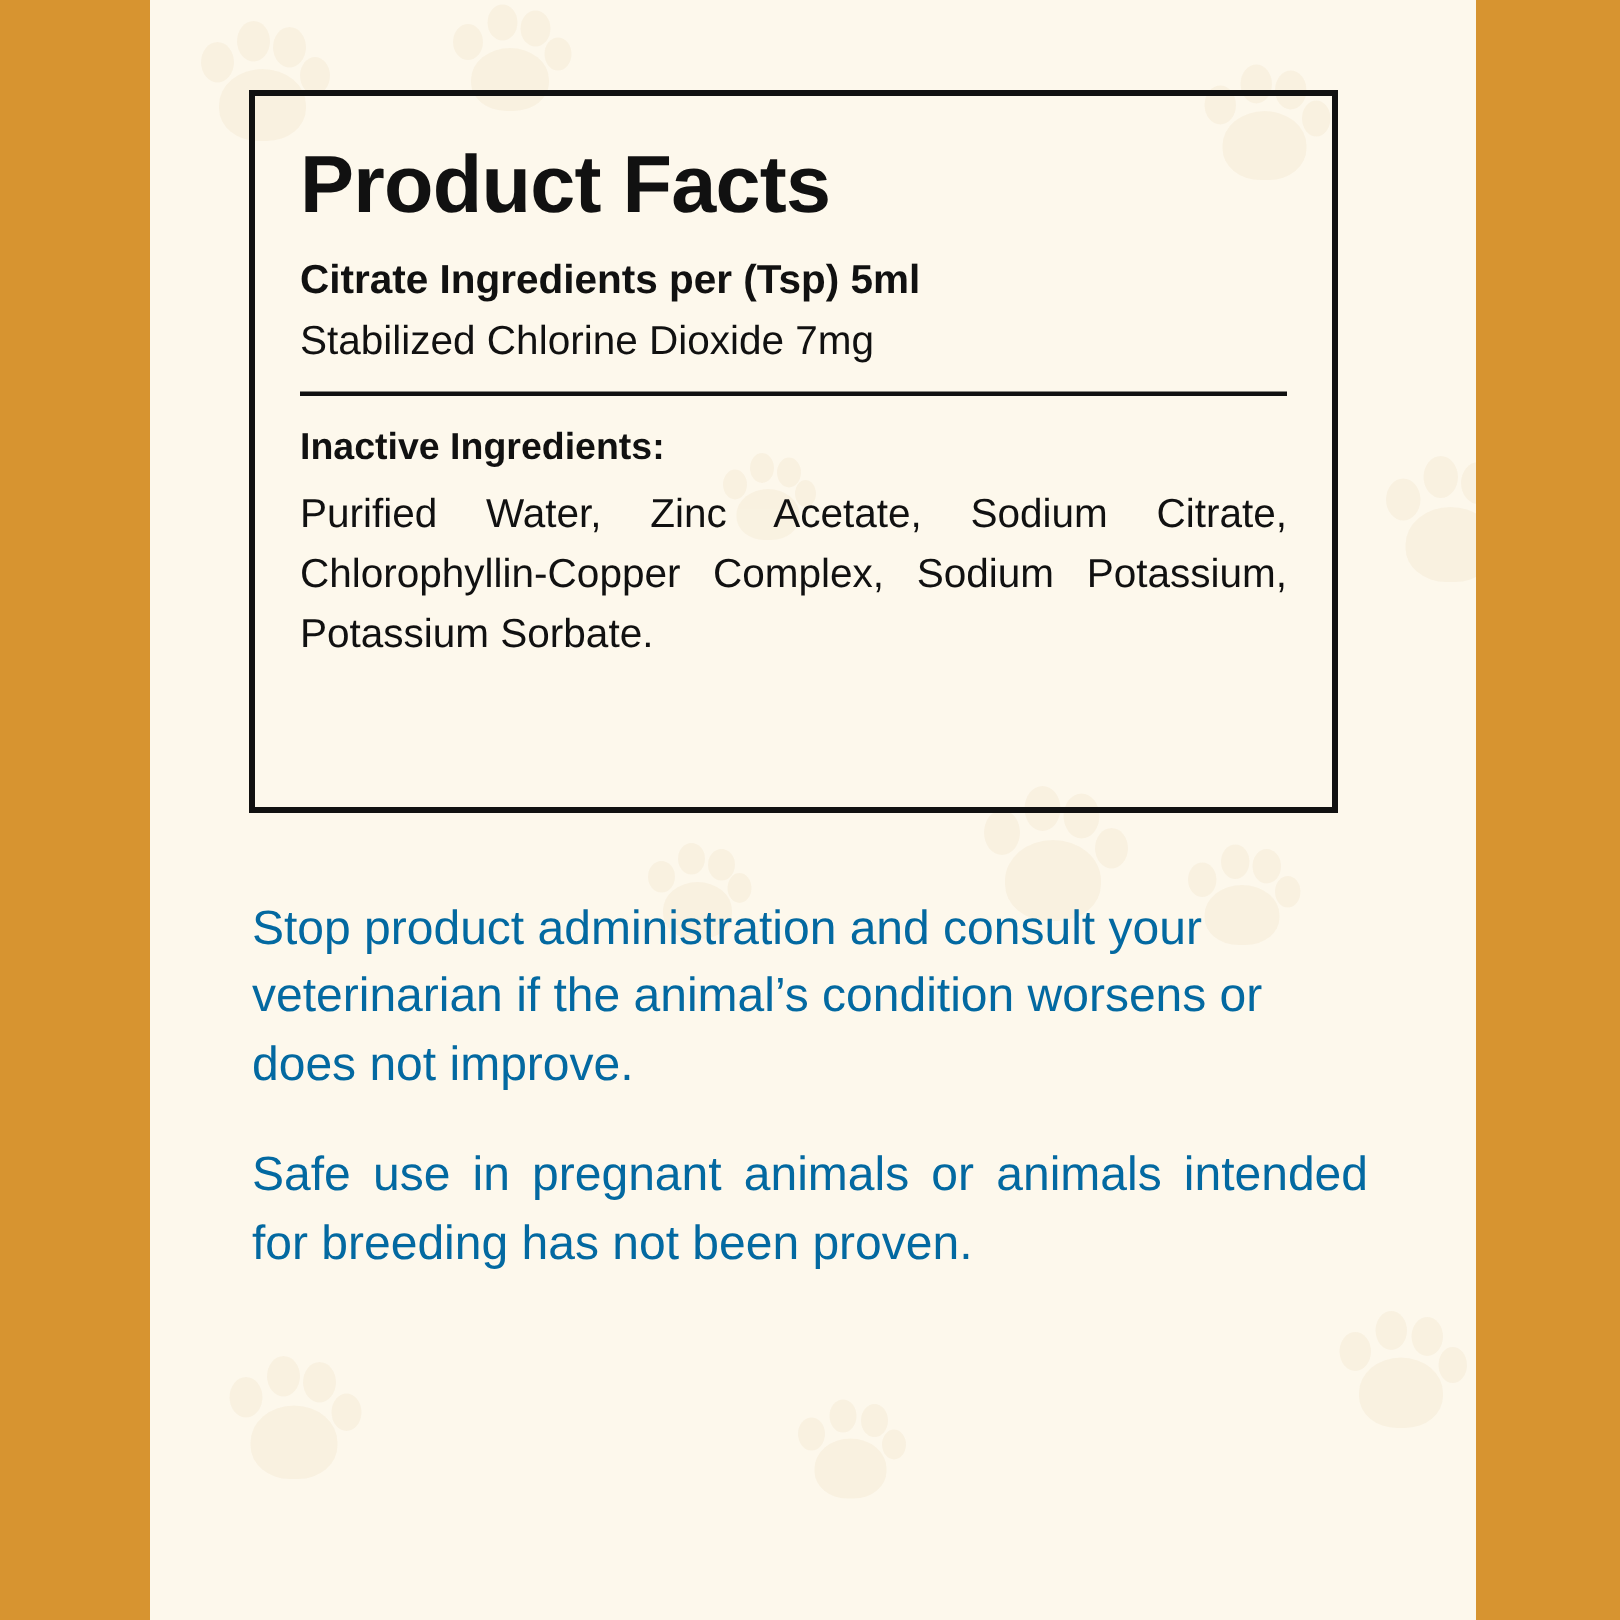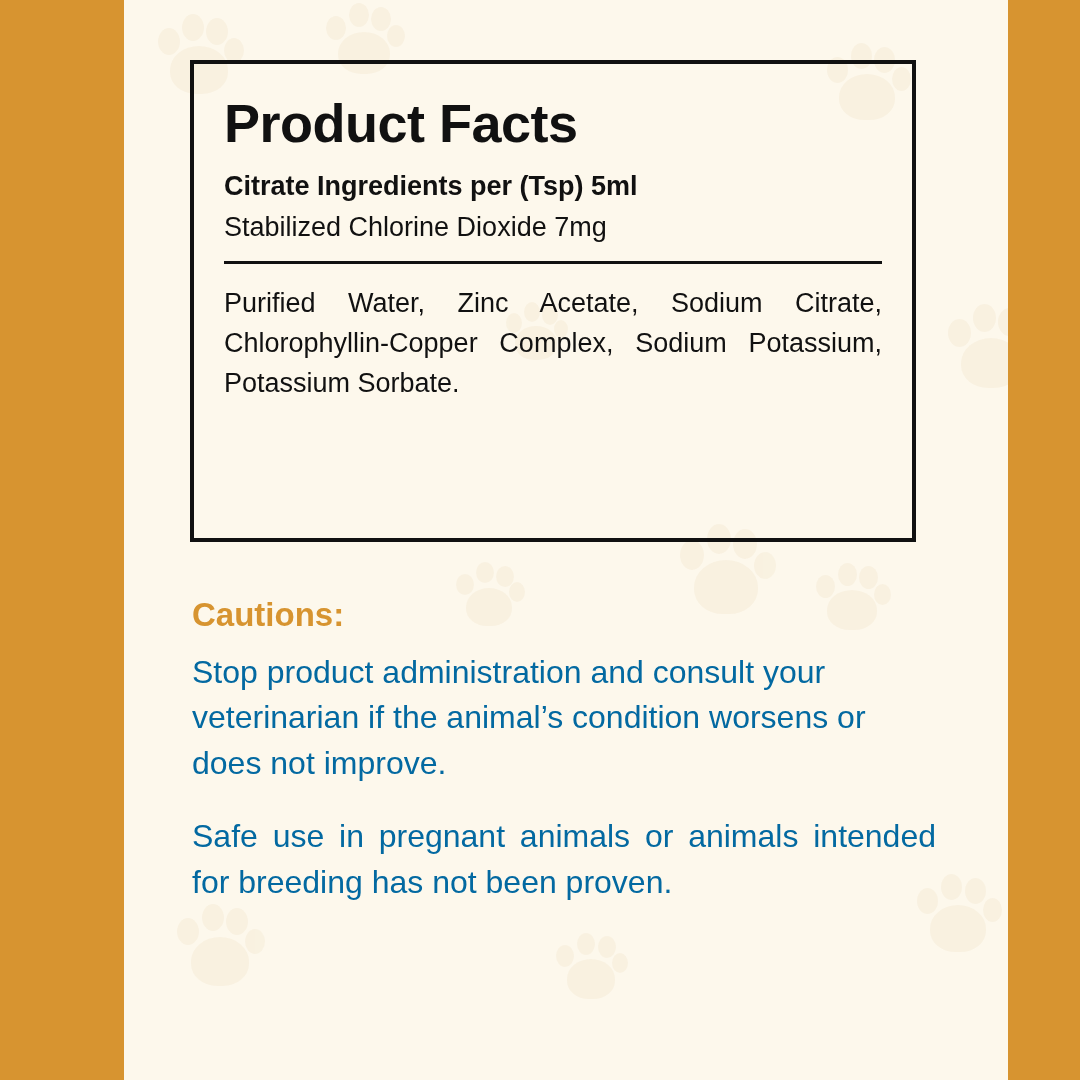--- a/index.html
+++ b/index.html
@@ -20,21 +20,20 @@
     background: #d79430;
   }
   .card {
     position: absolute;
     left: 100px;
     top: 0;
     width: 884px;
     height: 1080px;
     background: #fdf8ec;
     overflow: hidden;
-    margin-left: 24px;
   }
   .paws {
     position: absolute;
     inset: 0;
     pointer-events: none;
   }
   .paw {
     position: absolute;
     opacity: 0.55;
   }
@@ -220,25 +219,25 @@
     </div>
 
     <div class="content">
 
       <div class="facts-box">
         <div class="facts-inner">
           <div class="facts-title">Product Facts</div>
           <div class="facts-sub">Citrate Ingredients per (Tsp) 5ml</div>
           <div class="facts-line">Stabilized Chlorine Dioxide 7mg</div>
           <hr class="rule">
+          <div class="inactive-head">Inactive Ingredients:</div>
           <div class="inactive-body">Purified Water, Zinc Acetate, Sodium Citrate, Chlorophyllin-Copper Complex, Sodium Potassium, Potassium Sorbate.</div>
         </div>
       </div>
 
       <div class="cautions">
-        <div class="cautions-title">Cautions:</div>
         <p class="cautions-p nojust">Stop product administration and consult your veterinarian if the animal’s condition worsens or does not improve.</p>
         <p class="cautions-p">Safe use in pregnant animals or animals intended for breeding has not been proven.</p>
       </div>
 
     </div>
   </div>
 </div>
 
 </body></html>

